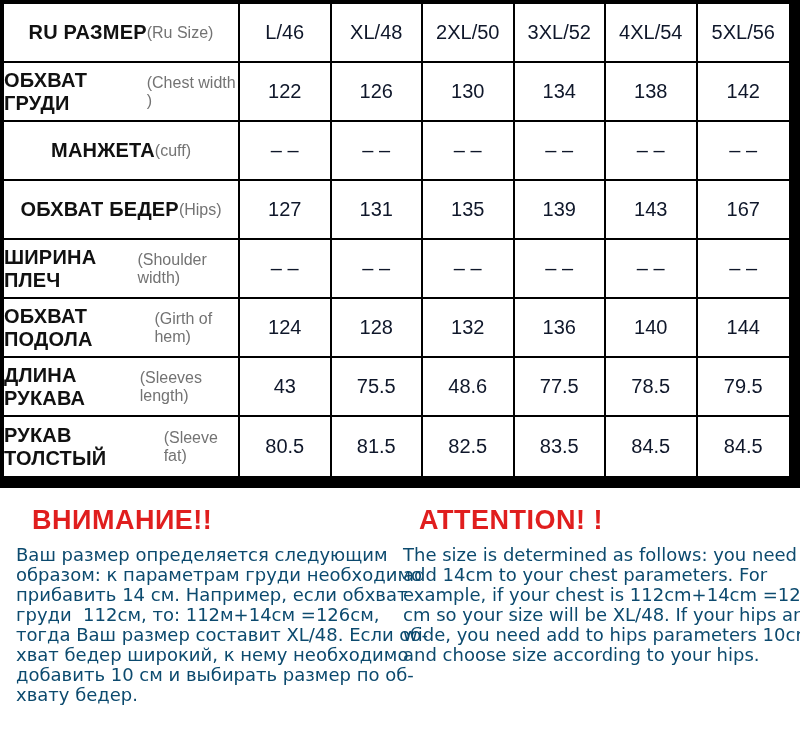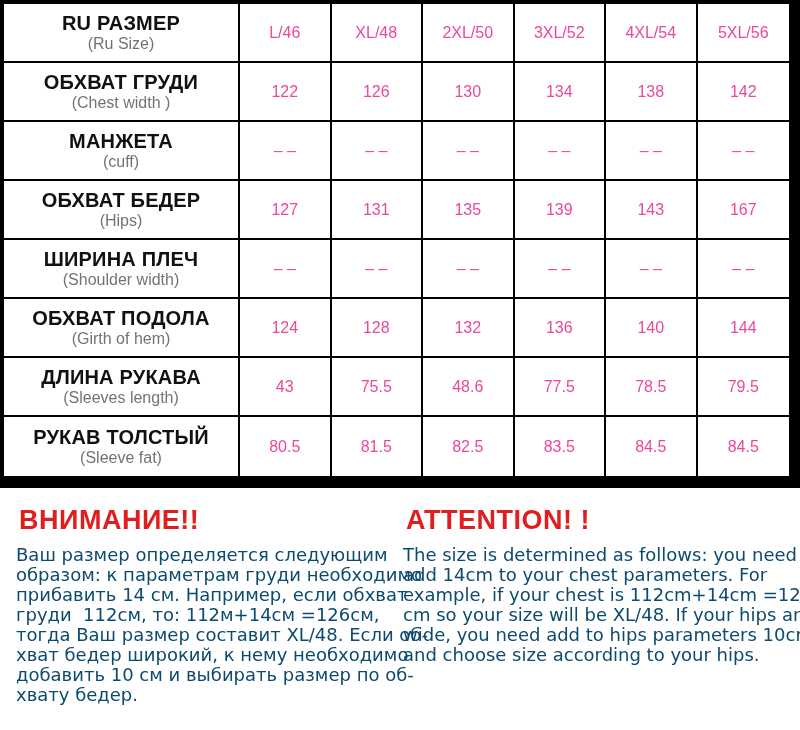--- a/index.html
+++ b/index.html
@@ -15,31 +15,31 @@
   }
   .table-row { display:grid; grid-template-columns:236px repeat(6, 1fr); }
   .cell {
     box-sizing:border-box; height:59px;
     display:flex; align-items:center; justify-content:center;
     border-right:2px solid #000; border-bottom:2px solid #000;
     background:#fff;
   }
   .table-row > .cell:last-child { border-right:none; }
   .table-row:last-child > .cell { border-bottom:none; }
-  .label-cell { flex-direction:column; line-height:1.12; }
+  .label-cell { flex-direction:row; line-height:1.12; }
   .label-ru { font-weight:bold; font-size:20px; color:#111; letter-spacing:0.2px; }
   .label-en { font-size:16px; color:#737373; }
-  .value-cell { font-size:16px; color:#ec4899; }
+  .value-cell { font-size:20px; color:#0f172a; }
 
   
   .notes { display:flex; margin-top:11px; padding:0 16px; }
   .note-ru { flex:none; width:371px; }
   .note-en { flex:1; margin-left:16px; }
   .note-heading {
-    font-size:27px; font-weight:bold; margin:6px 0 9px 0; padding-left:3px;
+    font-size:27px; font-weight:bold; margin:6px 0 9px 13px; padding-left:3px;
     letter-spacing:0.5px;
   }
   .note-body {
     font-family:"DejaVu Sans", sans-serif;
     font-size:18px; line-height:20px; white-space:pre; color:#0c4a6e;
   }
 </style>
 </head>
 <body>
 

